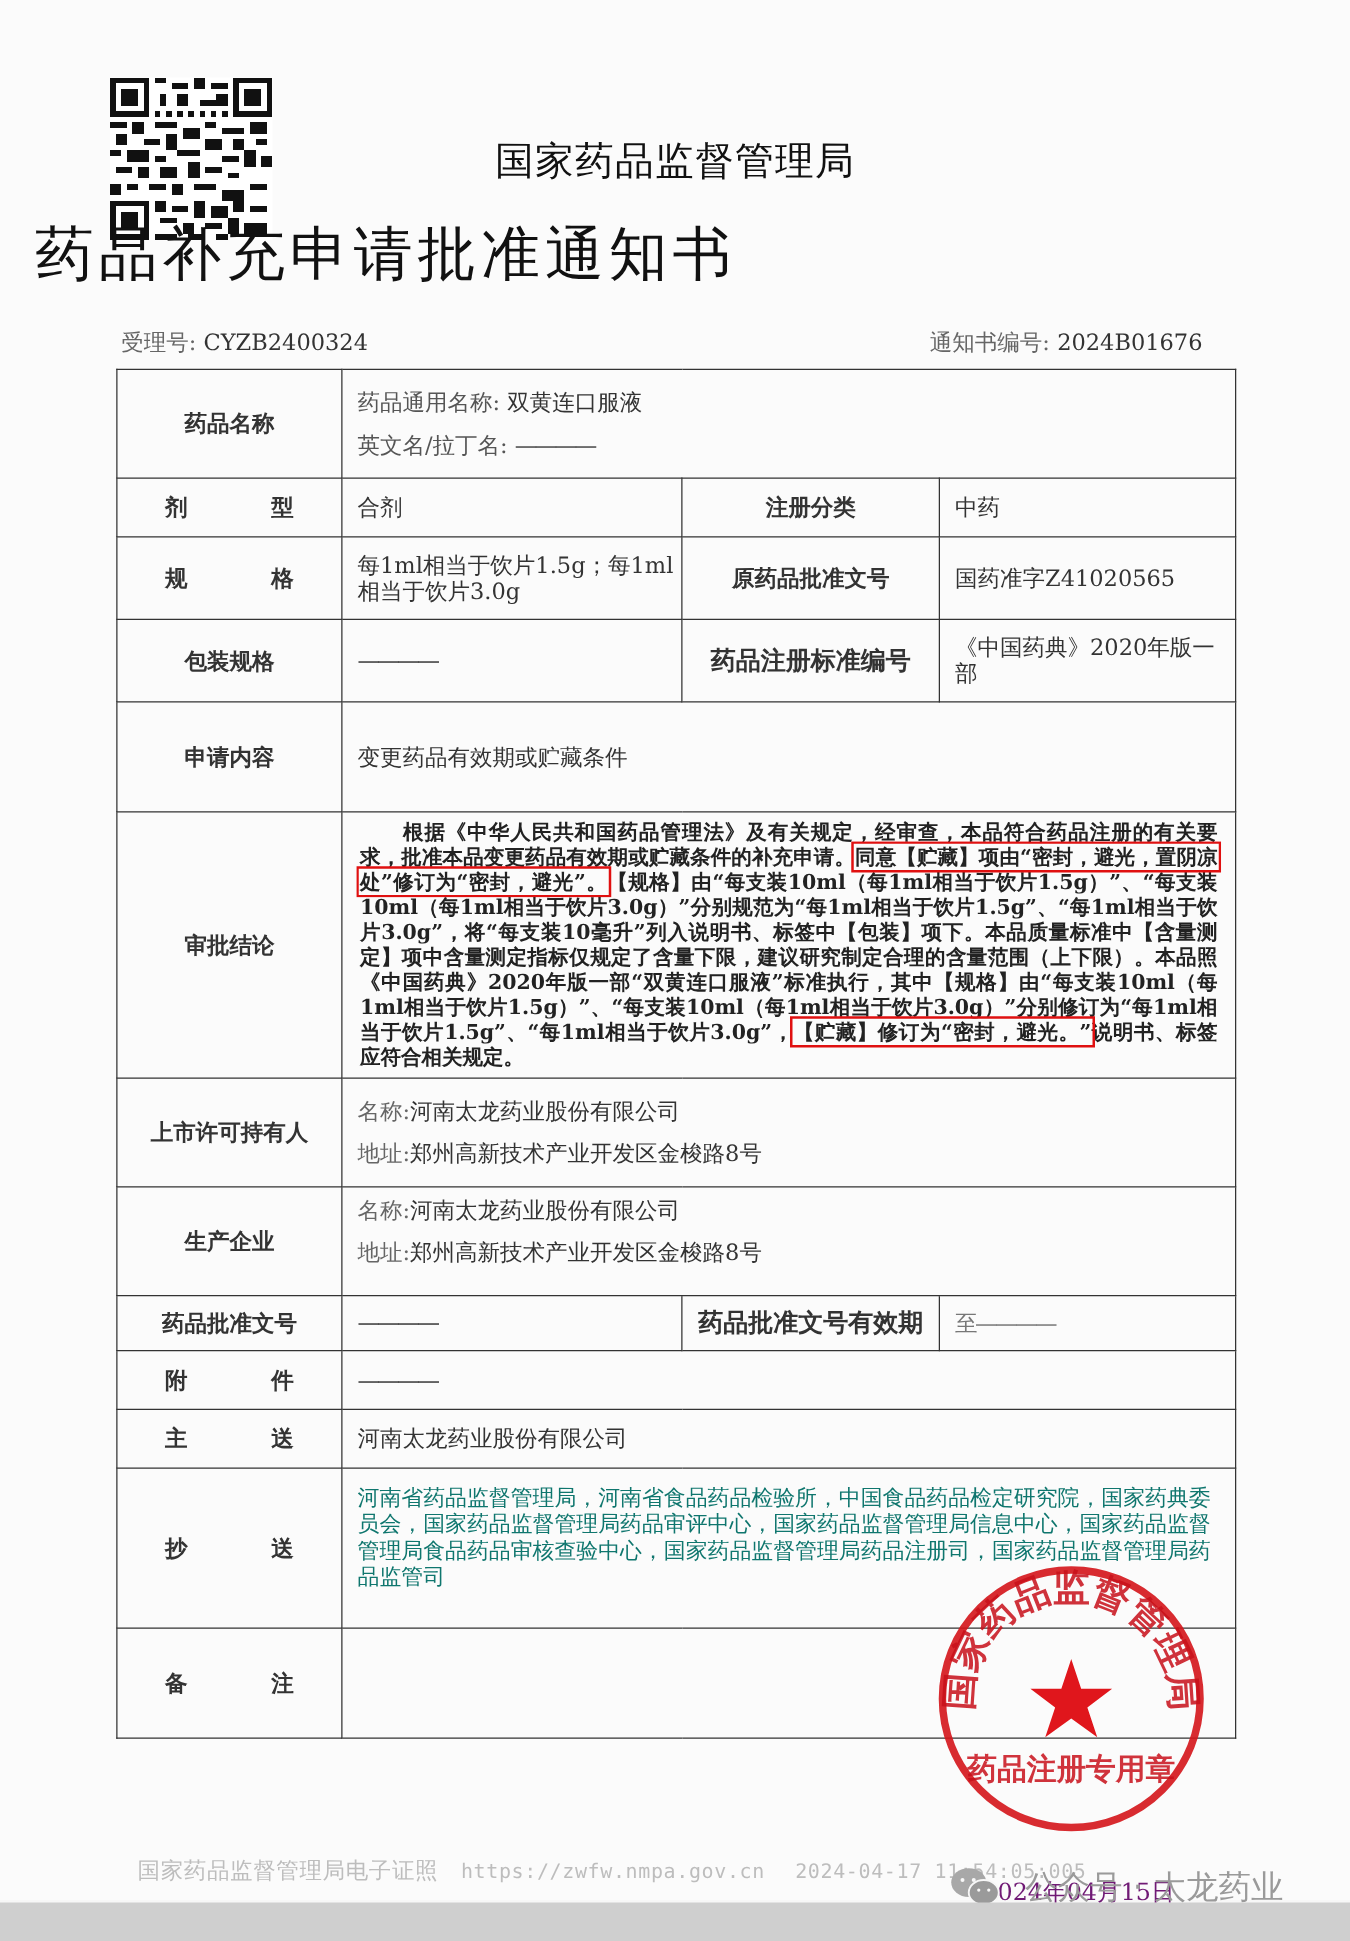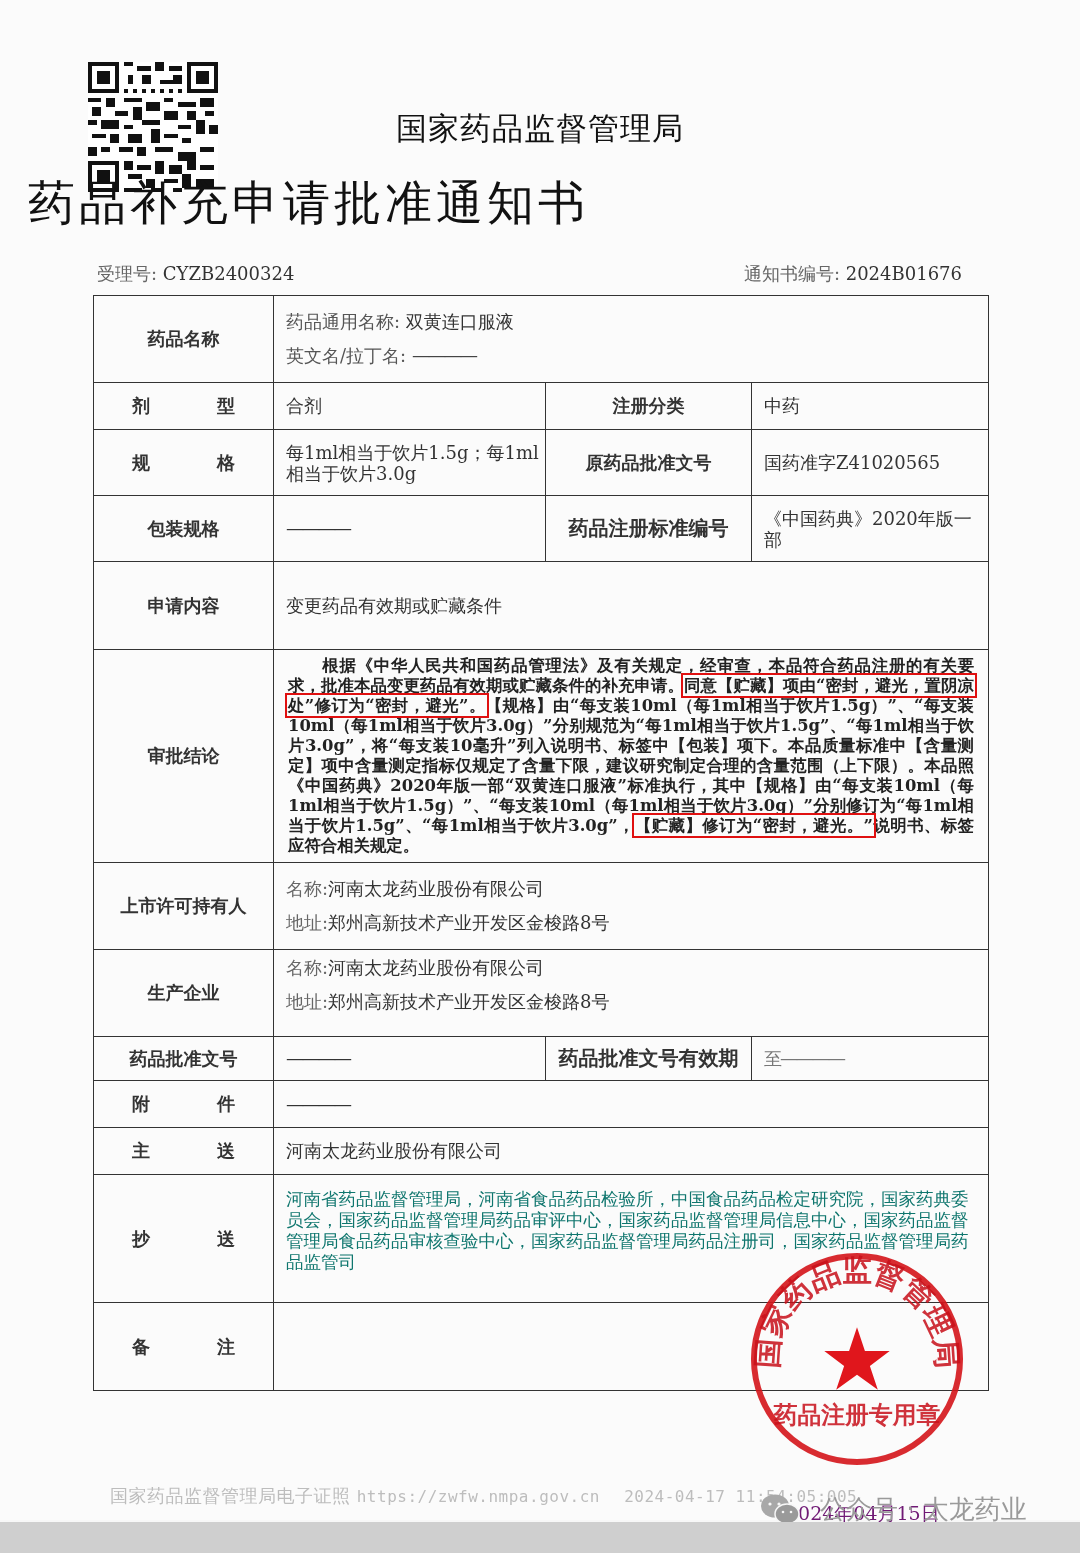--- a/index.html
+++ b/index.html
@@ -31,21 +31,21 @@
   .line2 { margin-top: 10px; }
   .dash { letter-spacing: -2px; color: #444; }
   .para { font-size: 16.4px; line-height: 20px; color: #222; text-align: justify; padding: 6px 2px; font-weight: bold; }
   .para .hl { outline: 2px solid #e01010; outline-offset: 1px; }
   .cc { font-size: 17.5px; line-height: 21px; color: #0f766e; }
 
   .seal { position: absolute; left: 748px; top: 1250px; width: 218px; height: 218px; }
   .seal-date { position: absolute; left: 786px; top: 1501px; font-size: 19px; color: #701a75; }
 
   .footer-cert { position: absolute; left: 110px; top: 1484px; font-size: 18px; color: #bdbdbd; letter-spacing: 0.5px; }
-  .footer-cert .url { font-family: "DejaVu Sans Mono", "Liberation Mono", monospace; font-size: 16px; margin-left: 0; }
+  .footer-cert .url { font-family: "DejaVu Sans Mono", "Liberation Mono", monospace; font-size: 16px; margin-left: 12px; }
   .footer-cert .ts { font-family: "DejaVu Sans Mono", "Liberation Mono", monospace; font-size: 16px; margin-left: 18px; }
   .watermark { position: absolute; left: 760px; top: 1492px; display: flex; align-items: center; gap: 20px;
     font-family: "DejaVu Sans", "Liberation Sans", sans-serif; font-size: 26px; color: #9a9a9a; }
   .watermark svg { width: 40px; height: 34px; }
 </style>
 </head>
 <body>
 
 <div class="page">
 

